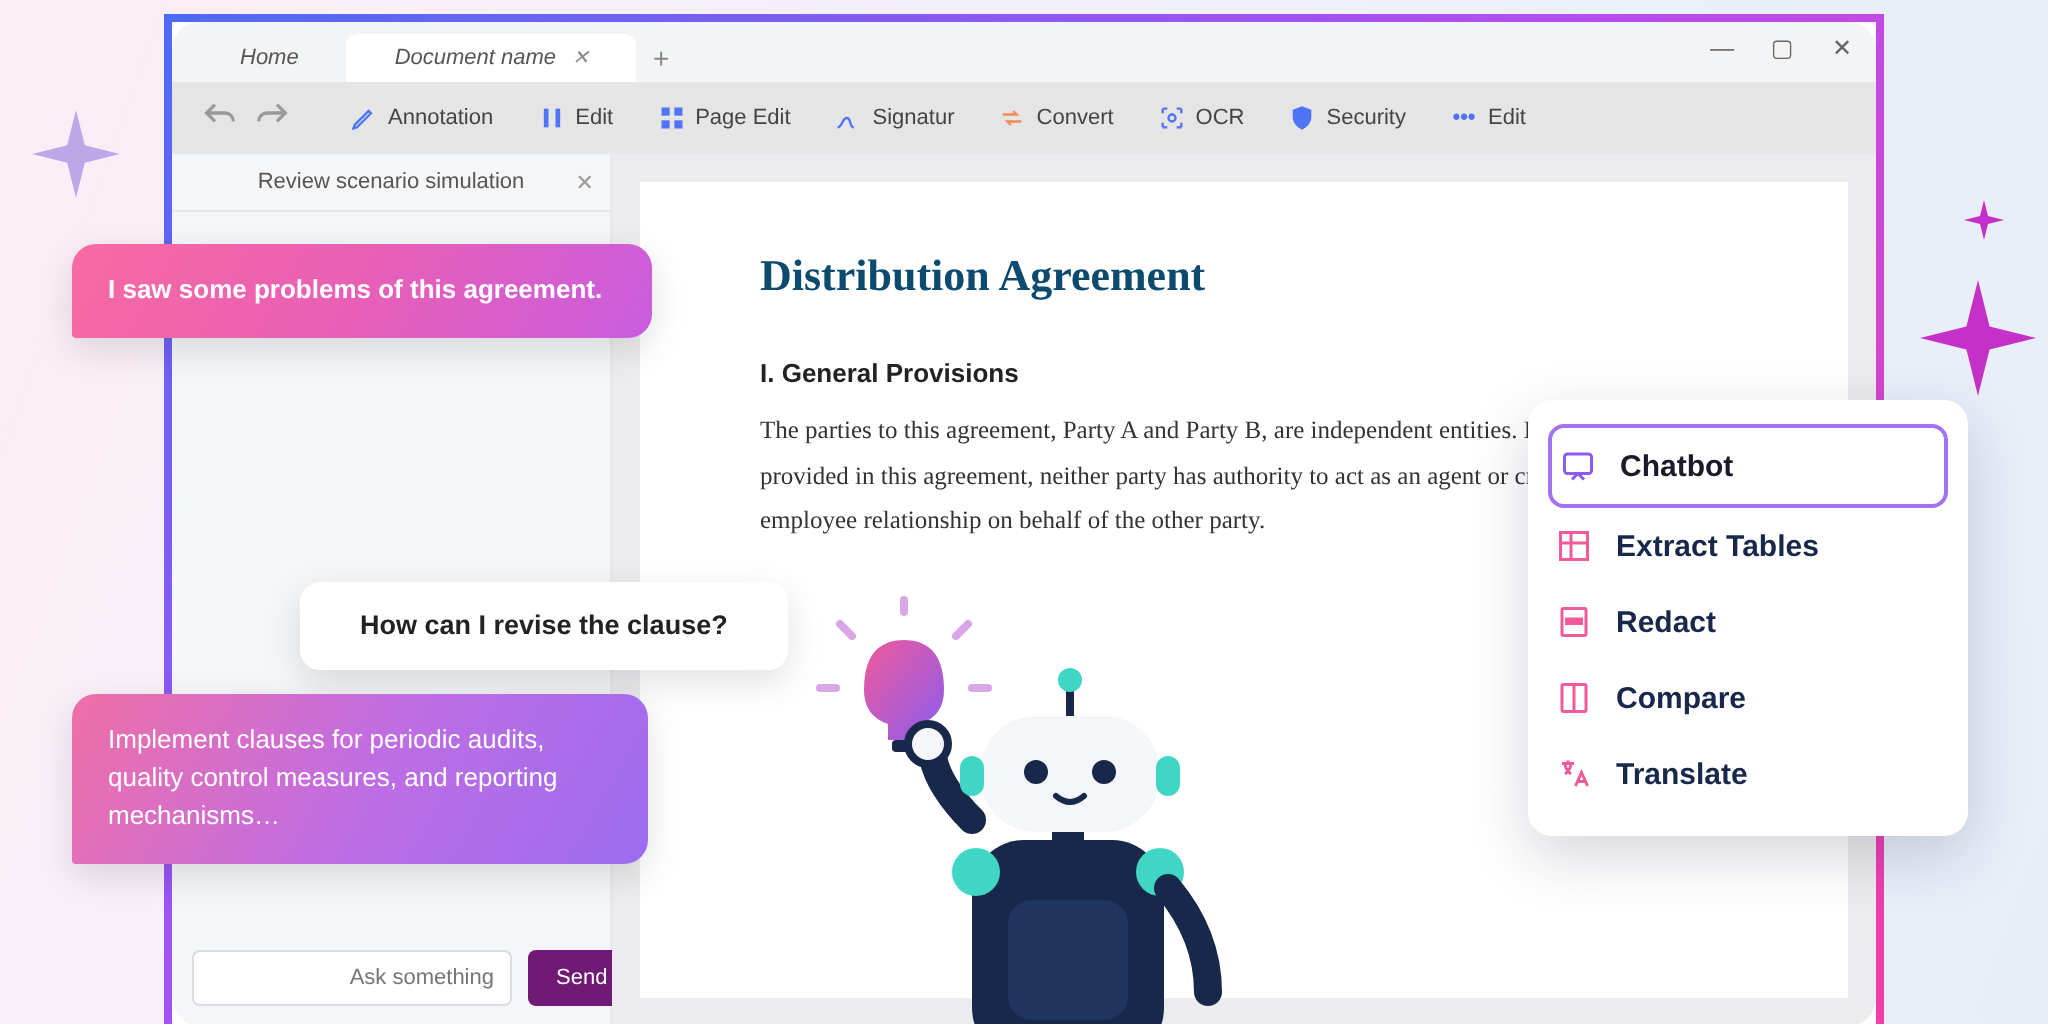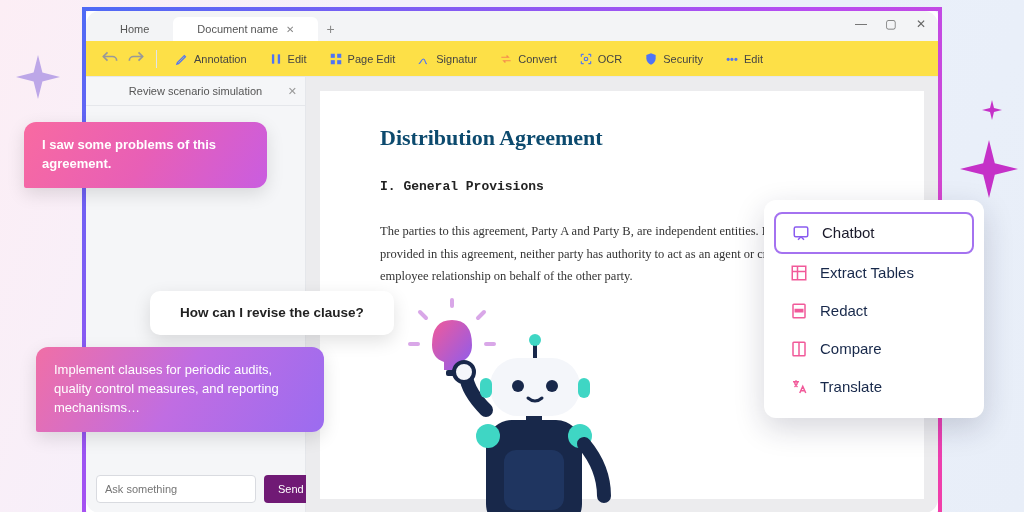--- a/index.html
+++ b/index.html
@@ -17,83 +17,83 @@
     border: 4px solid; border-image: linear-gradient(140deg, #4f6af5, #b84cf1, #f23ea8) 1;
     border-radius: 18px; background: #fff; overflow: hidden;
   }
   .tabbar {
     height: 30px; background: #f3f4f6; display: flex; align-items: flex-end;
     padding: 0 10px; position: relative;
   }
   .tab {
     padding: 6px 24px; font-size: 11px; color: #555;
     border-top-left-radius: 6px; border-top-right-radius: 6px;
-    display:flex; align-items:center; gap:8px;
+    display:flex; align-items:center; gap:8px;font-style:italic;
   }
   .tab.active { background: #fff; }
   .tab .x { font-size: 10px; color:#888; }
   .tab-add { padding: 4px 8px; color:#888; font-size:14px; }
   .winctrls { position:absolute; right:10px; top:6px; display:flex; gap:16px; color:#666; font-size:12px;}
   .winctrls span { width:14px; text-align:center; }
 
   .toolbar {
-    height: 36px; background:#fde047; border-bottom:1px solid #e5e7eb;
+    height: 36px; background:#e5e5e5; border-bottom:1px solid #e5e7eb;
     display:flex; align-items:center; padding: 0 14px; gap:6px;
   }
   .tbtn { display:flex; align-items:center; gap:5px; padding:4px 8px; font-size:11px; color:#444;}
   .tbtn .ico { width:14px; height:14px; display:flex; align-items:center; justify-content:center;}
   .tbtn svg { width:14px; height:14px; }
   .histbtn { width:20px; height:20px; display:flex; align-items:center; justify-content:center; color:#888;}
   .sep { width:1px; height:18px; background:#e2e4e8; margin:0 4px;}
 
   .workspace { display:flex; height: calc(100% - 66px); }
   .sidepanel { width: 220px; background:#f5f6f8; display:flex; flex-direction:column; border-right:1px solid #e5e7eb;}
   .panel-head { padding:8px 26px; font-size:11px; color:#555; text-align:center; position:relative; border-bottom:1px solid #e5e7eb;}
   .panel-head .x { position:absolute; right:8px; top:8px; color:#999; font-size:11px;}
   .panel-body { flex:1; }
   .panel-input { padding:10px; display:flex; gap:8px; }
   .panel-input input {
     flex:1; height:28px; border:1px solid #d9dbe0; border-radius:4px;
-    font-size:11px; padding:0 8px; background:#fff; color:#333;
+    font-size:11px; padding:0 8px; background:#fff; color:#333;text-align:right;
   }
   .panel-input button {
     height:28px; padding:0 14px; background:#701a75; color:#fff; border:none;
     border-radius:4px; font-size:11px;
   }
 
   .docarea { flex:1; background:#ececee; padding:14px; overflow:hidden; }
   .page { background:#fff; width:100%; height:100%; padding: 34px 60px 20px 60px; }
   .page h1 { font-family: Georgia, 'Times New Roman', serif; font-weight:700; font-size:22px; color:#0c4a6e; margin-bottom:28px;}
-  .page h2 { font-family: Liberation Mono, monospace; font-size:13px; font-weight:700; color:#222; margin-bottom:26px;}
+  .page h2 { font-family: Liberation Sans, sans-serif; font-size:13px; font-weight:700; color:#222; margin-bottom:10px;}
   .page p  { font-family: Georgia, serif; font-size:12.5px; color:#333; line-height:1.8; }
 
   
   .bubble {
     position:absolute; color:#fff; font-size:13px; font-weight:600;
     border-radius:12px; padding:14px 18px; line-height:1.45;
     box-shadow: 0 6px 18px rgba(0,0,0,0.12);
   }
-  .b1 { left:24px; top:122px; width:243px;
+  .b1 { left:36px; top:122px; width:290px;
         background: linear-gradient(120deg, #f86aa1, #e85fb6, #c95de0);
         border-radius:12px 12px 12px 2px; }
   .b1 ol { margin:8px 0 0 18px; font-weight:500; font-size:12.5px;}
   .bq { left:150px; top:291px; background:#fff; color:#222; font-weight:700;
         padding:12px 30px; font-size:13.5px; border-radius:10px;}
   .b2 { left:36px; top:347px; width:288px;
         background: linear-gradient(120deg, #f06fa6, #c06de2, #9b6cf0);
         border-radius:12px 12px 12px 2px; font-weight:400;}
 
   
   .menu {
     position:absolute; right:40px; top:200px; width:220px;
     background:#fff; border-radius:12px; padding:12px 10px;
     box-shadow: 0 10px 30px rgba(30,30,60,0.18);
   }
-  .mitem { display:flex; align-items:flex-start; gap:12px; padding:10px 16px; border-radius:8px;
-           font-size:15px; font-weight:400; color:#17284a; }
+  .mitem { display:flex; align-items:flex-end; gap:12px; padding:10px 4px; border-radius:8px;
+           font-size:15px; font-weight:700; color:#17284a; }
   .mitem.sel { border:2px solid #a472f0; color:#1a1a2a; }
   .micon { width:18px; height:18px; display:flex; align-items:center; justify-content:center;}
   .micon svg { width:18px; height:18px; }
 
   
   .robot { position:absolute; left:408px; top:300px; width:220px; height:220px; }
   .robot svg { width:100%; height:100%; overflow:visible; }
 </style>
 </head>
 <body>

